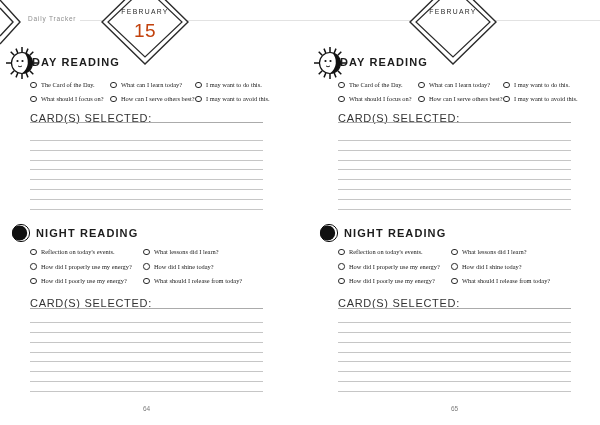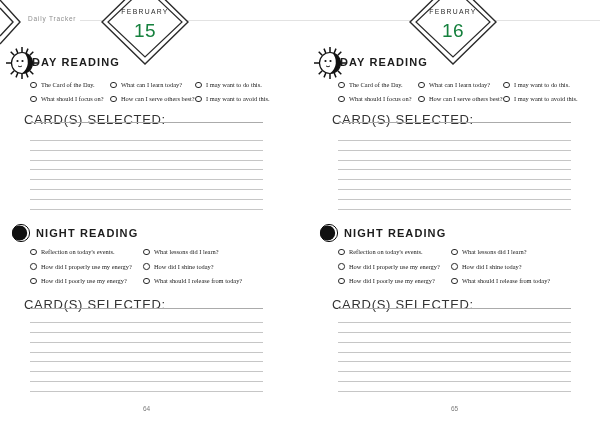--- a/index.html
+++ b/index.html
@@ -14,41 +14,41 @@
   .page { position:absolute; top:0; width:292px; height:425px; }
   .page--left { left:0; }
   .page--right { left:308px; }
 
   
   .diamond { position:absolute; left:100px; top:-21px; width:90px; height:86px; z-index:3; }
   .diamond svg { position:absolute; left:0; top:0; }
   .diamond .month { position:absolute; left:0; top:29px; width:90px; text-align:center;
     font-size:6.8px; letter-spacing:1.3px; color:#2a2a2a; }
   .diamond .daynum { position:absolute; left:0; top:41px; width:90px; text-align:center;
-    font-size:19px; font-weight:400; color:#15803d; letter-spacing:0.5px; }
+    font-size:19px; font-weight:400; color:#c2410c; letter-spacing:0.5px; }
 
   
   .sec-head { position:absolute; font-size:11px; font-weight:bold; letter-spacing:1.1px; color:#1c1c1c; }
   .day-head { left:32px; top:56px; }
   .night-head { left:36px; top:227px; }
   .sun-icon { position:absolute; left:4px; top:45px; }
   .moon-icon { position:absolute; left:11px; top:223px; }
 
   
   .opts { position:absolute; left:30px; }
   .opts-day { top:81px; width:245px; }
   .opts-night { top:248px; width:245px; }
   .opt-col { position:absolute; top:0; }
   .opt-row { display:flex; align-items:flex-start; height:14px; }
   .opts-night .opt-row { height:14.5px; }
   .cb { width:6.5px; height:6.5px; border:1px solid #2a2a2a; border-radius:50%; flex:0 0 auto; margin-top:0.5px; }
   .cl { font-family:"Liberation Serif", serif; font-size:6.4px; color:#222; margin-left:4.5px; white-space:nowrap; }
 
   
-  .cards-label { position:absolute; left:24px; font-size:13px; letter-spacing:0.7px; color:#333; }
+  .cards-label { position:absolute; left:30px; font-size:11px; letter-spacing:0.7px; color:#333; }
   .cards-underline { position:absolute; left:30px; width:233px; height:1px; background:#ababab; }
   .cards-label--day { top:112px; } .cards-underline--day { top:122px; }
   .cards-label--night { top:297px; } .cards-underline--night { top:308px; }
 
   .lines { position:absolute; left:30px; width:233px; }
   .lines--day { top:131px; }
   .lines--night { top:313px; }
   .ruled-line { height:9.9px; border-bottom:1px solid #c6c6c6; }
   .lines--day .ruled-line { height:9.85px; }
 
@@ -205,21 +205,20 @@
     <div class="page-number">64</div>
   </div>
 
   <div class="page page--right">
     <div class="diamond">
       <svg width="90" height="86" viewBox="0 0 90 86">
         <polygon points="45,1 88,43 45,85 2,43" fill="#ffffff" stroke="#2a2a2a" stroke-width="1.4"></polygon>
         <polygon points="45,8 82,43 45,78 8,43" fill="#ffffff" stroke="#2a2a2a" stroke-width="1.2"></polygon>
       </svg>
       <div class="month">FEBRUARY</div>
-      <div class="daynum">16</div>
     </div>
 
     <div class="sun-icon">
       <svg width="36" height="36" viewBox="0 0 36 36">
         <g stroke="#111" stroke-width="1.5">
           <line x1="18" y1="2" x2="18" y2="7"></line>
             <line x1="18" y1="29" x2="18" y2="34"></line>
           <line x1="2" y1="18" x2="7" y2="18"></line>
             <line x1="29" y1="18" x2="34" y2="18"></line>
           <line x1="6.7" y1="6.7" x2="10.2" y2="10.2"></line>

